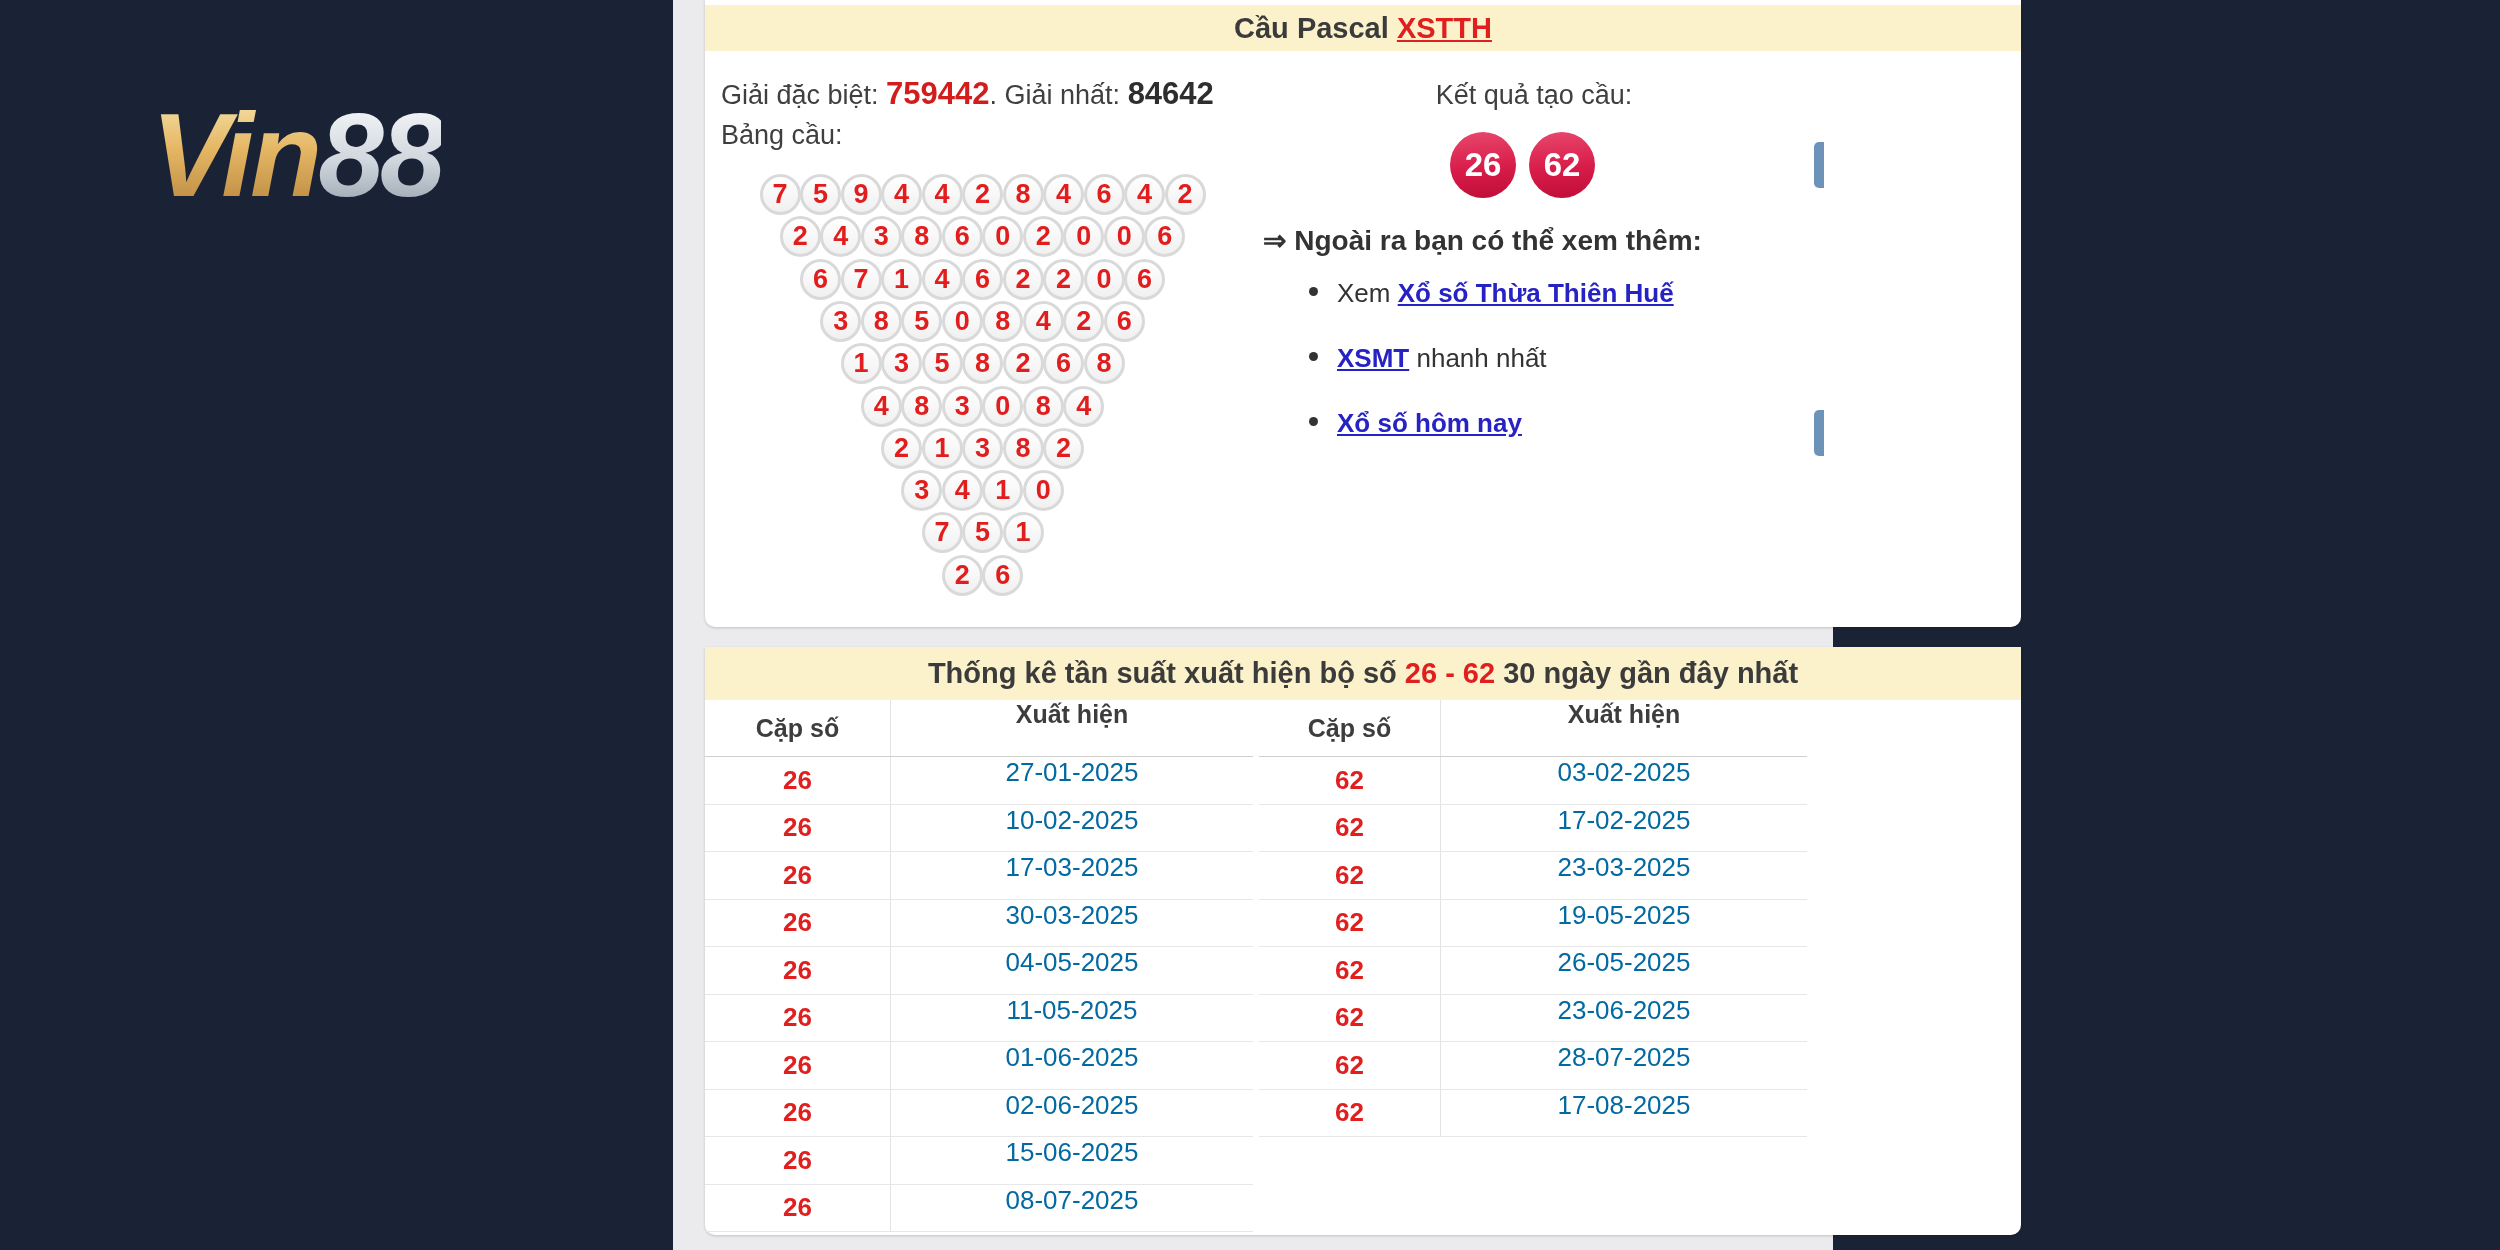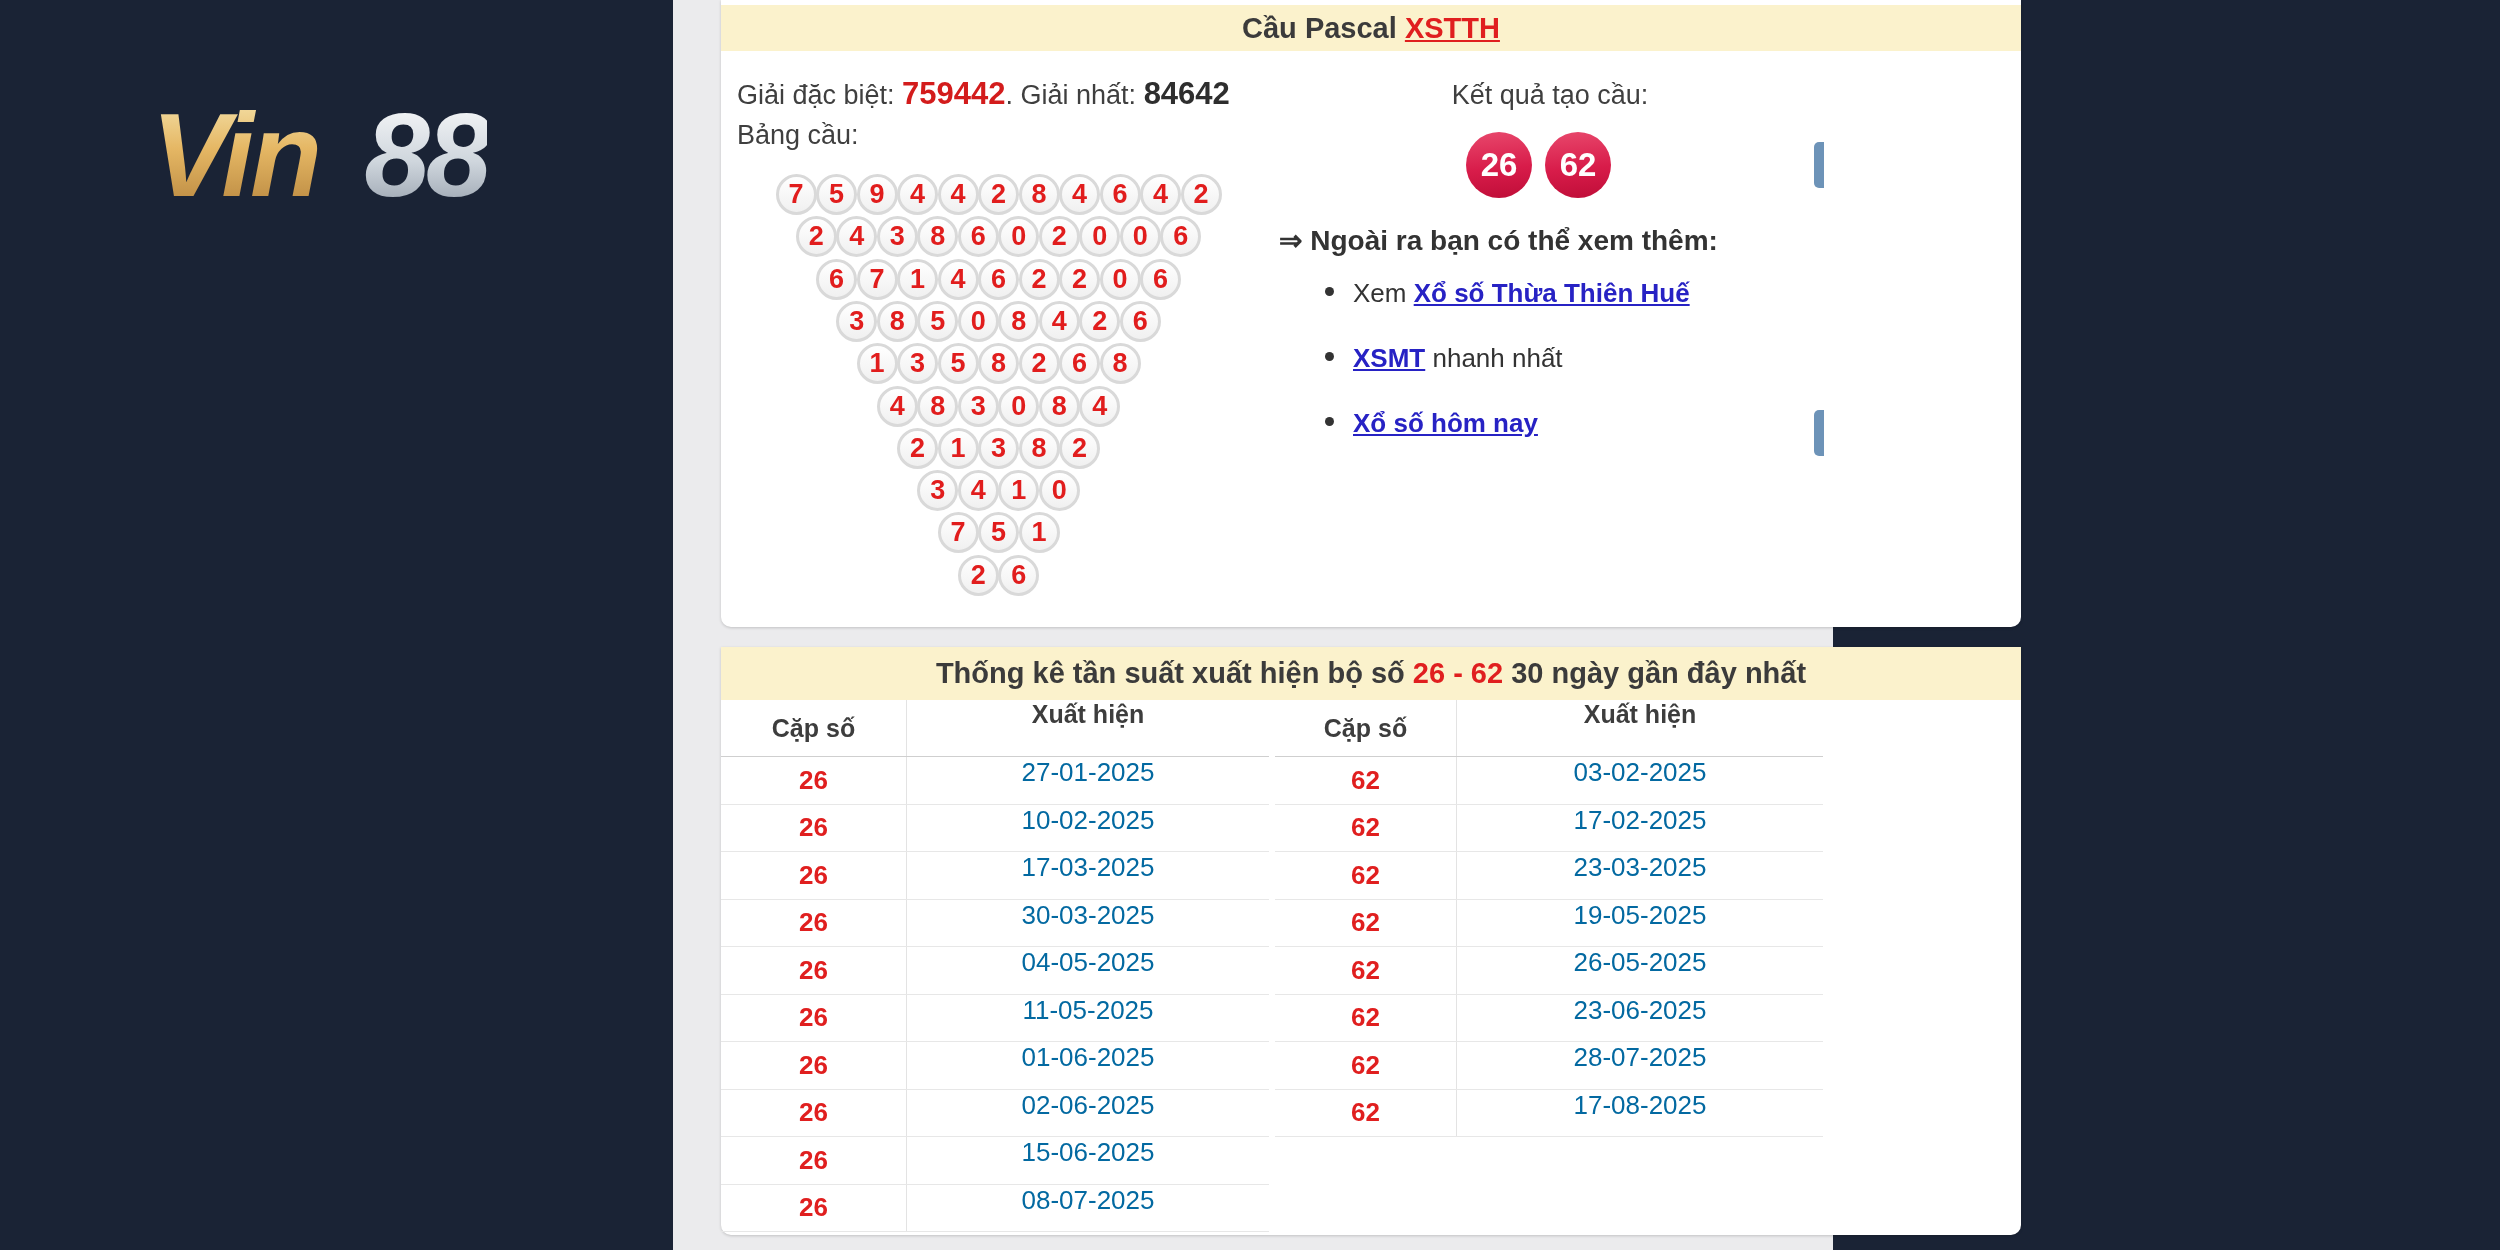--- a/index.html
+++ b/index.html
@@ -8,25 +8,25 @@
 
   
   .surface{position:absolute;left:673px;top:0;width:1160px;height:1250px;background:#ebebed;}
 
   
   .logo{position:absolute;left:115px;top:96px;font-size:118px;line-height:118px;
         font-style:italic;font-weight:bold;letter-spacing:-4px;white-space:nowrap;}
   .logo .gold{background:linear-gradient(180deg,#f7e8b4 0%,#e5b764 45%,#b2803a 100%);
         -webkit-background-clip:text;background-clip:text;color:transparent;margin-left:36px;}
   .logo .silver{background:linear-gradient(180deg,#ffffff 0%,#cfd6dd 55%,#8d97a4 100%);
-        -webkit-background-clip:text;background-clip:text;color:transparent;margin-left:46px;}
-
-  
-  .card{position:absolute;left:721px;width:1300px;background:#ffffff;
-        border-radius:0 0 10px 10px;box-shadow:0 1px 3px rgba(0,0,0,.18);}
+        -webkit-background-clip:text;background-clip:text;color:transparent;}
+
+  
+  .card{position:absolute;left:705px;width:1300px;background:#ffffff;
+        border-radius:0 0 10px 10px;box-shadow:0 1px 3px rgba(0,0,0,.18);padding-left:16px;}
   .card1{top:0;height:627px;}
   .card2{top:647px;height:588px;}
 
   .band{position:absolute;left:0;width:100%;background:#fbf2cc;text-align:center;
         color:#3b3b3b;font-weight:bold;}
   .band1{top:5px;height:46px;line-height:46px;font-size:29px;}
   .band2{top:0;height:53px;line-height:53px;font-size:29px;}
   .red-txt{color:#e01f1f;}
   .band a,.red-link{color:#e01f1f;text-decoration:underline;}
 

